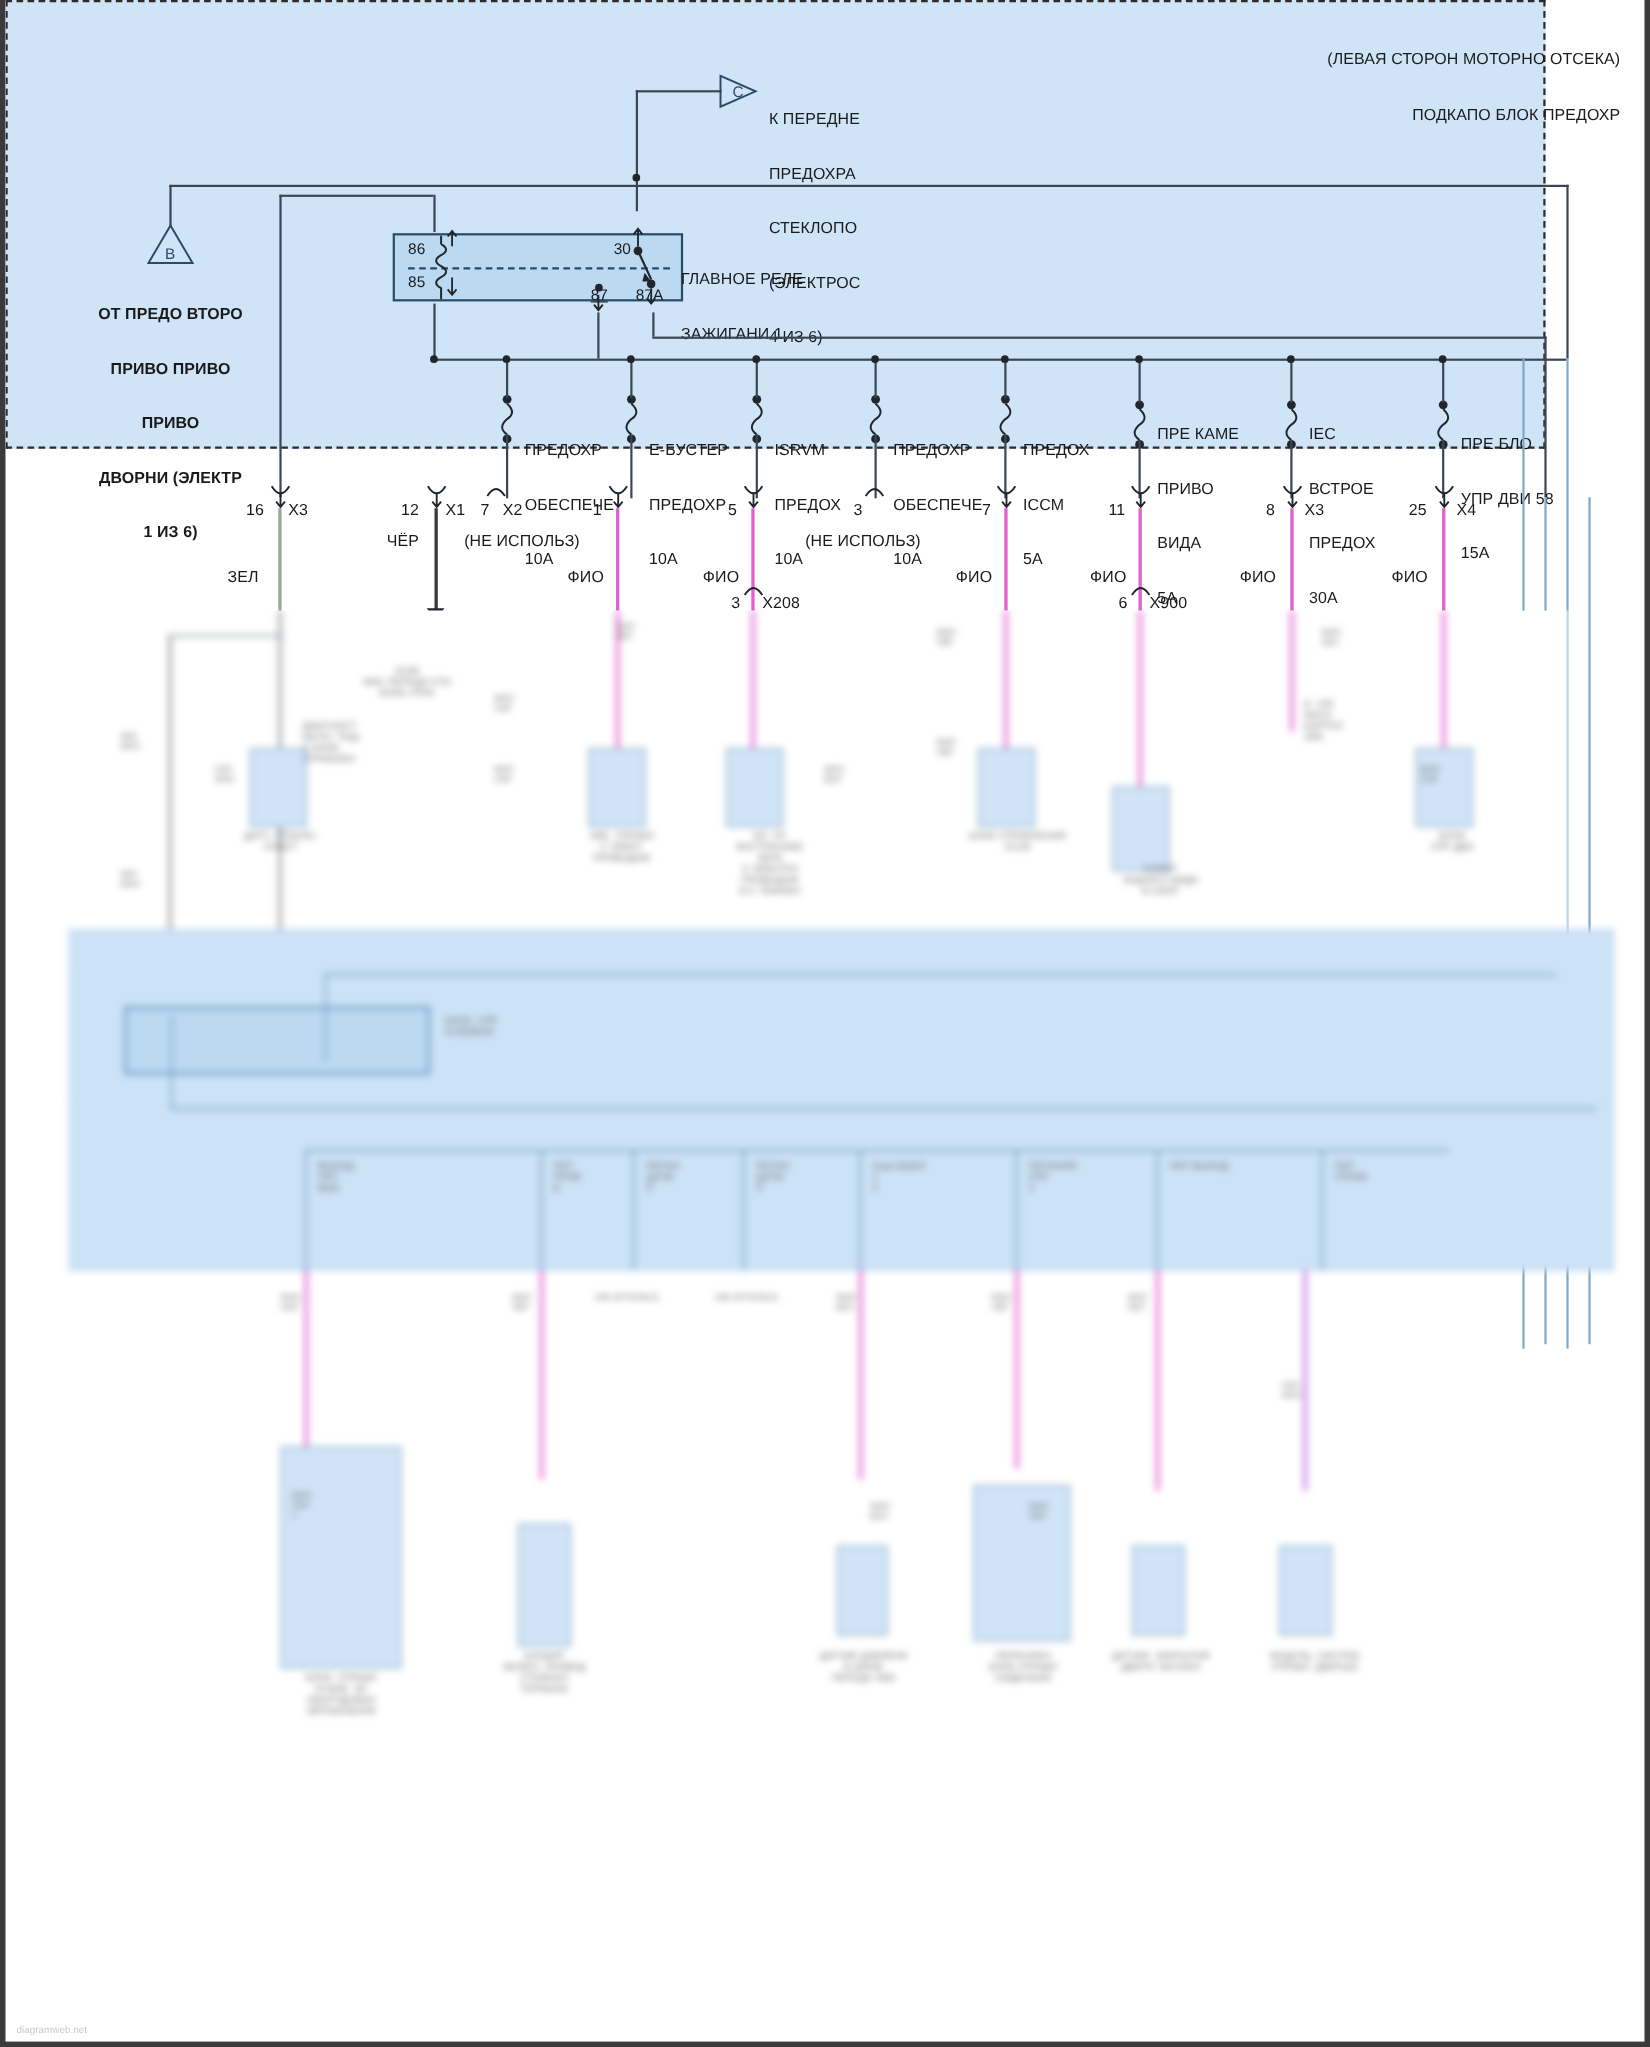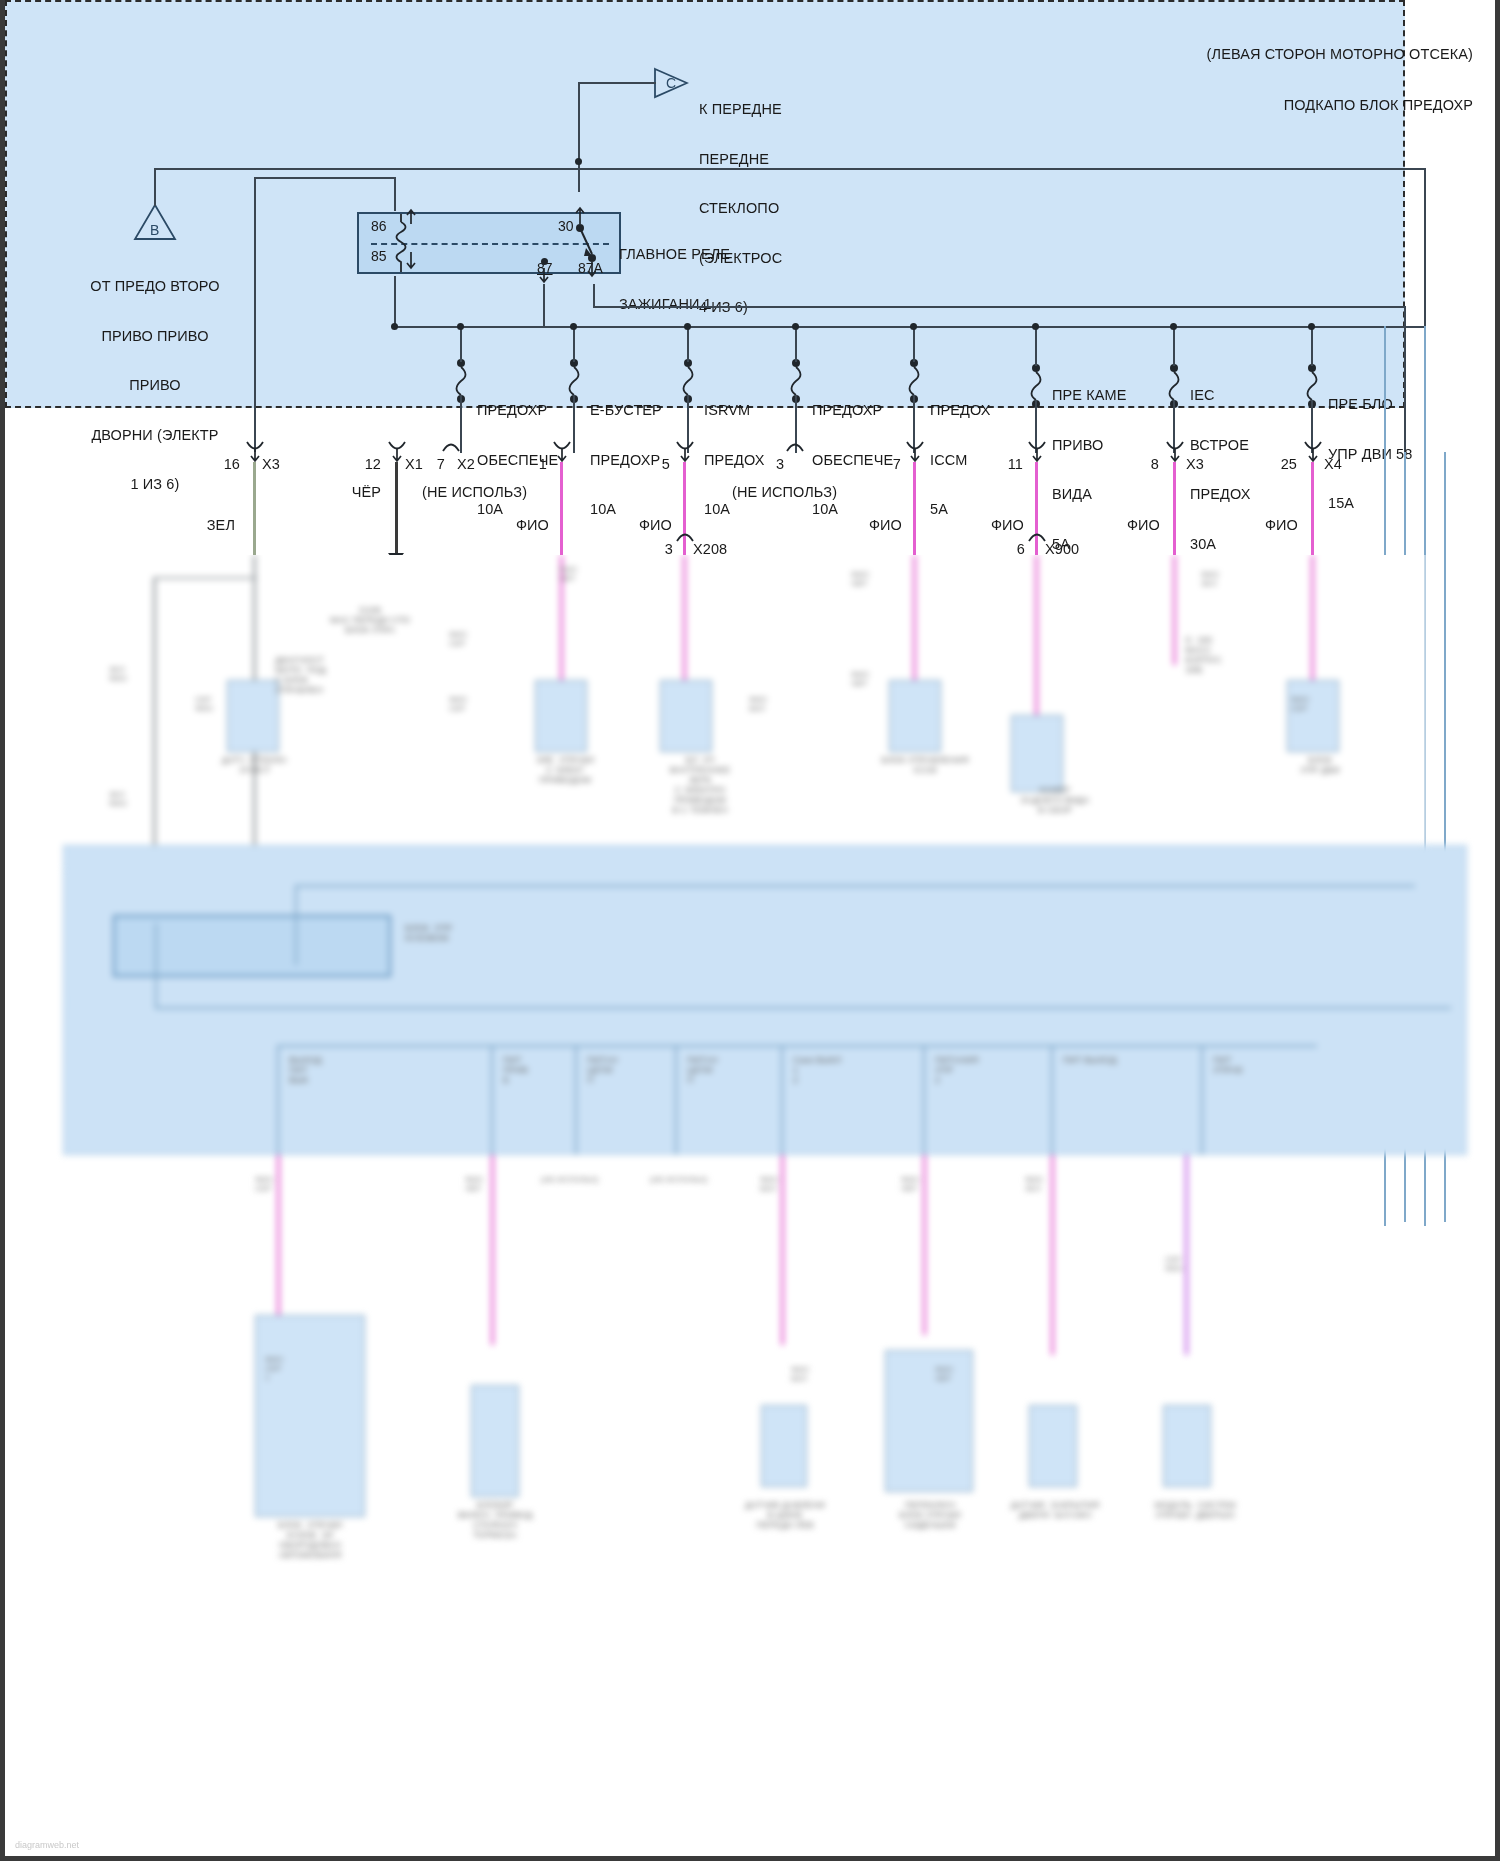--- a/index.html
+++ b/index.html
@@ -156,36 +156,36 @@
   <div id="fusebox"></div>
 
   <div class="triwrap" style="left:648px;top:67px;">
     <svg width="36" height="32" viewBox="0 0 36 32">
       <polygon points="2,2 34,16 2,30" fill="#cfe4f7" stroke="#2b4a66" stroke-width="1.8"></polygon>
       <text x="13" y="21" font-family="Liberation Sans, sans-serif" font-size="14" fill="#2b4a66">C</text>
     </svg>
   </div>
   <div class="txt" style="left:694px;top:68px;">
     <div>К ПЕРЕДНЕ</div>
-    <div>ПЕРЕДНЕ</div>
+    <div>ПРЕДОХРА</div>
     <div>СТЕКЛОПО</div>
     <div>(ЭЛЕКТРОС</div>
     <div>4 ИЗ 6)</div>
   </div>
 
   <div class="w wh" style="left:573px;top:82px;width:78px;"></div>
   <div class="w wv" style="left:573px;top:82px;height:110px;"></div>
 
   <div class="triwrap" style="left:128px;top:203px;">
     <svg width="44" height="38" viewBox="0 0 44 38">
       <polygon points="22,2 42,36 2,36" fill="#cfe4f7" stroke="#2b4a66" stroke-width="1.8"></polygon>
       <text x="17" y="32" font-family="Liberation Sans, sans-serif" font-size="14" fill="#2b4a66">B</text>
     </svg>
   </div>
-  <div class="txt c" style="left:52px;top:245px;width:196px;">
+  <div class="txt c" style="left:52px;top:245px;width:196px;font-weight:bold;">
     <div>ОТ ПРЕДО ВТОРО</div>
     <div>ПРИВО ПРИВО</div>
     <div>ПРИВО</div>
     <div>ДВОРНИ (ЭЛЕКТР</div>
     <div>1 ИЗ 6)</div>
   </div>
   <div class="w wv" style="left:149px;top:168px;height:38px;"></div>
   <div class="w wh" style="left:149px;top:168px;width:1272px;"></div>
   <div class="w wv" style="left:1419px;top:168px;height:158px;"></div>
 

